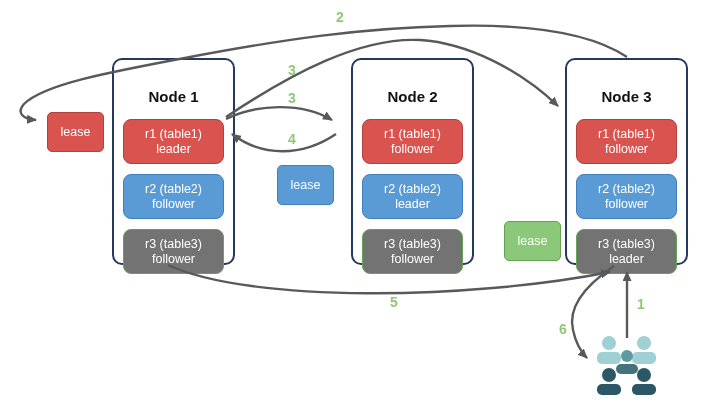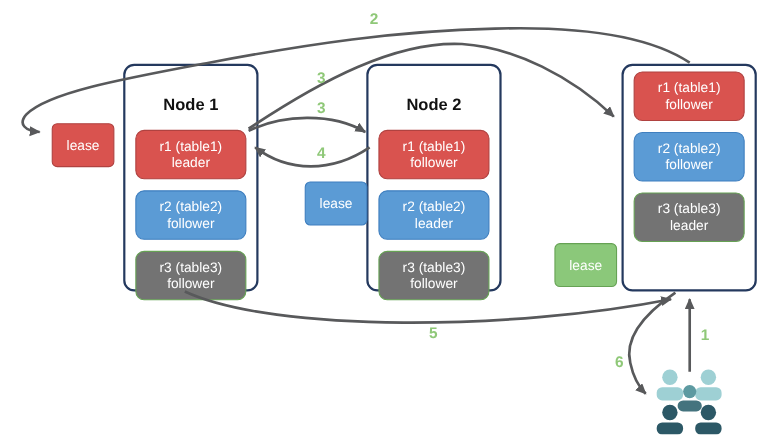--- a/index.html
+++ b/index.html
@@ -4,24 +4,24 @@
 <style>
   html,body{margin:0;padding:0;background:#fff;}
   .stage{
     position:relative;width:704px;height:405px;background:#ffffff;
     font-family:"Liberation Sans", sans-serif;overflow:hidden;
   }
   .node{
     position:absolute;top:58px;width:123px;height:207px;box-sizing:border-box;
     background:#ffffff;border:2px solid #24395e;border-radius:10px;z-index:2;
   }
-  .node.n1{left:112px}.node.n2{left:333px}.node.n3{left:565px}
+  .node.n1{left:112px}.node.n2{left:351px}.node.n3{left:565px}
   .node-title{
     text-align:center;font-weight:bold;font-size:15px;color:#111;
-    padding-top:15px;height:26px;margin-top:12px;
+    padding-top:28px;height:26px;
   }
   .replica{
     width:101px;height:45px;box-sizing:border-box;margin:5px auto 10px auto;
     border-radius:8px;display:flex;flex-direction:column;align-items:center;
     justify-content:center;color:#fff;font-size:12.5px;line-height:15px;
     text-align:center;
   }
   .replica.red{background:#d9534f;border:1.5px solid #b04240;}
   .replica.blue{background:#5b9bd5;border:1.5px solid #3f7fbf;text-align:center;}
   .replica.green{background:#737373;border:1.5px solid #66a254;align-items:center;}
@@ -92,20 +92,21 @@
       <div>r2 (table2)</div>
       <div>leader</div>
     </div>
     <div class="replica green">
       <div>r3 (table3)</div>
       <div>follower</div>
     </div>
   </div>
 
   <div class="node n3">
+    <div class="node-title">Node 3</div>
     <div class="replica red">
       <div>r1 (table1)</div>
       <div>follower</div>
     </div>
     <div class="replica blue">
       <div>r2 (table2)</div>
       <div>follower</div>
     </div>
     <div class="replica green">
       <div>r3 (table3)</div>

